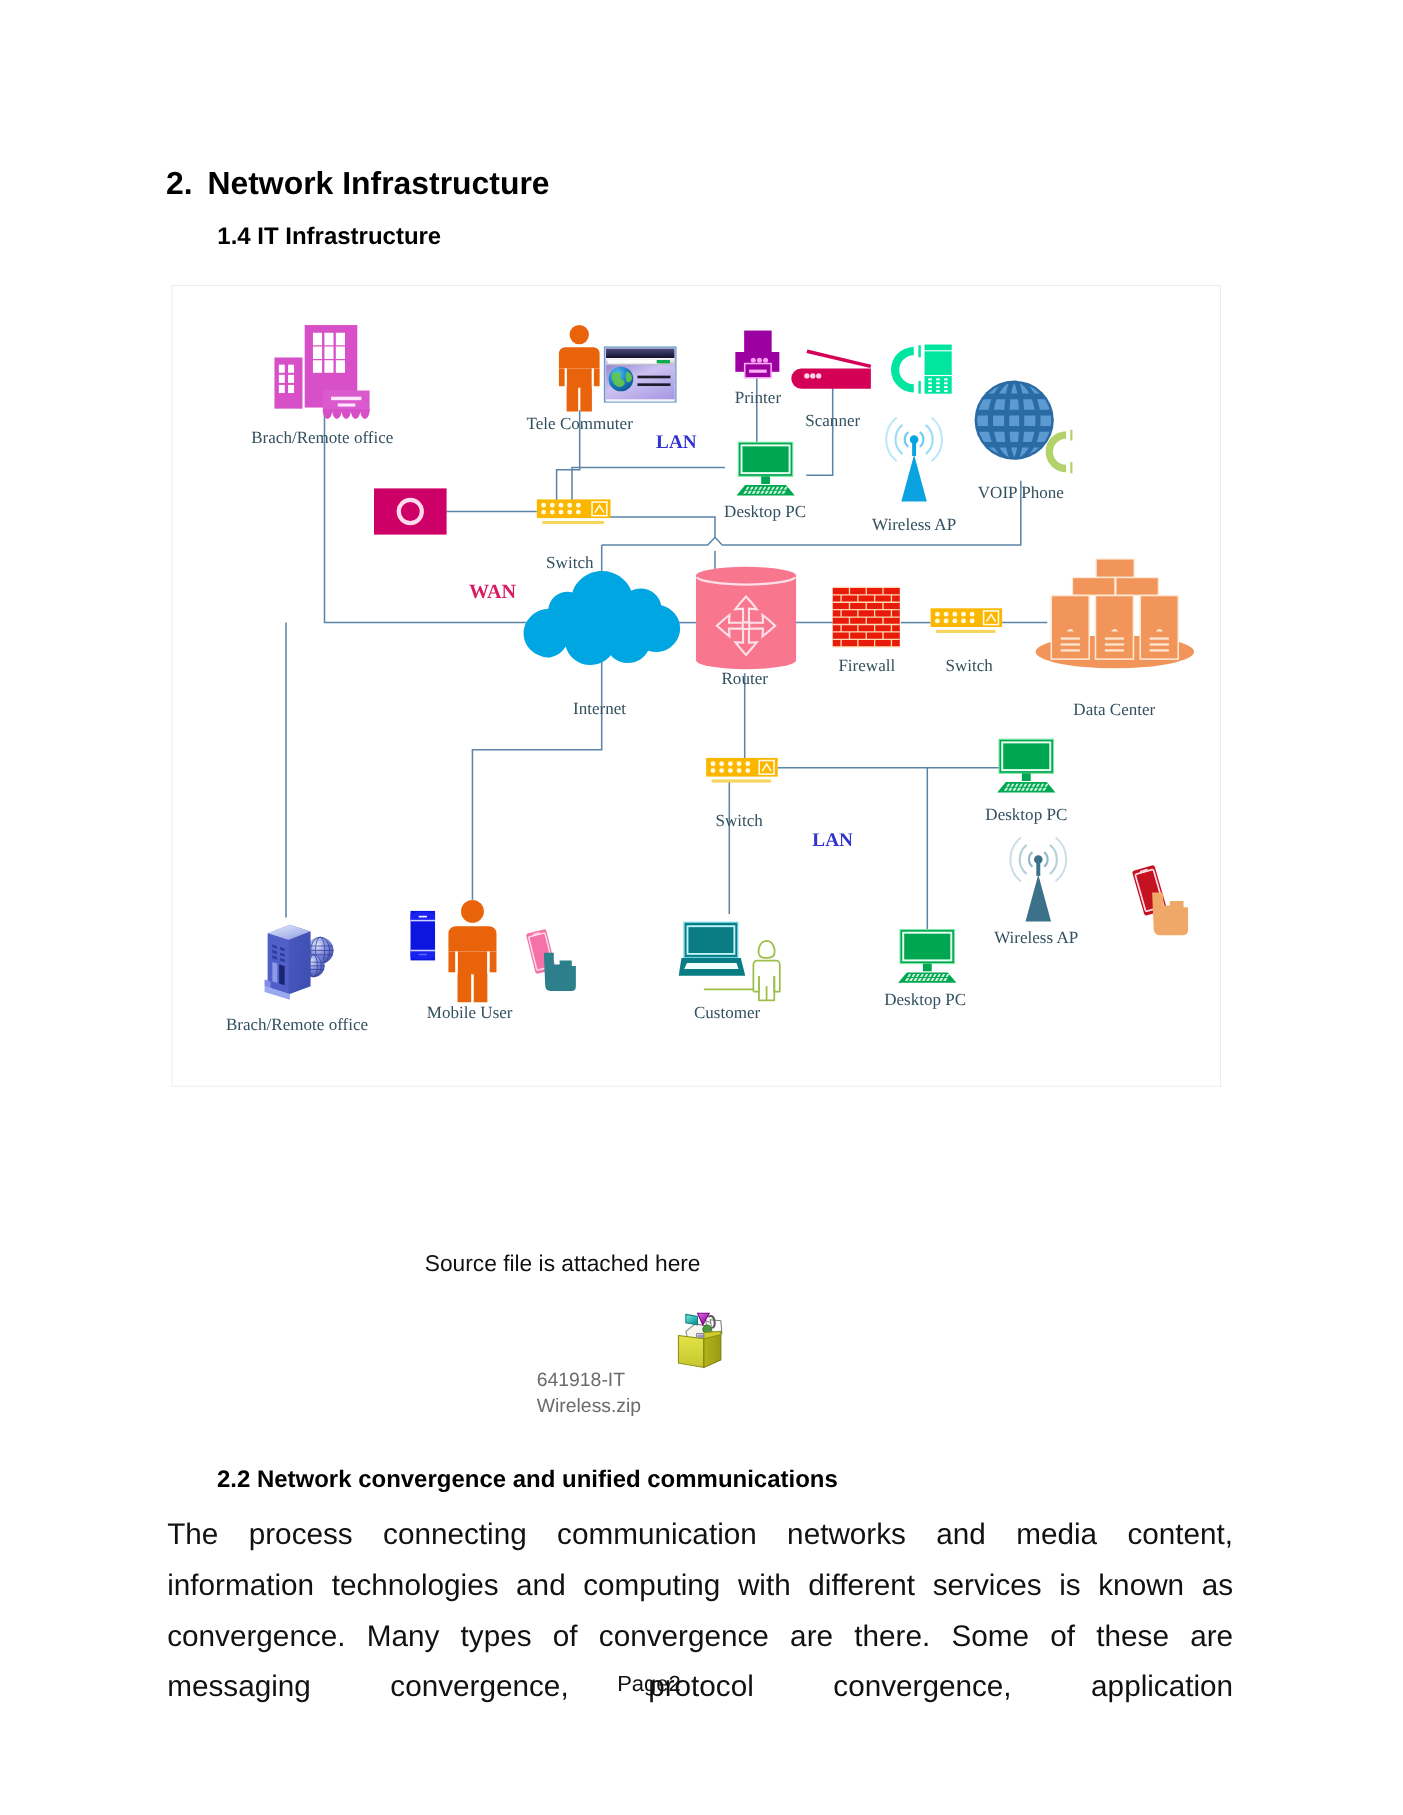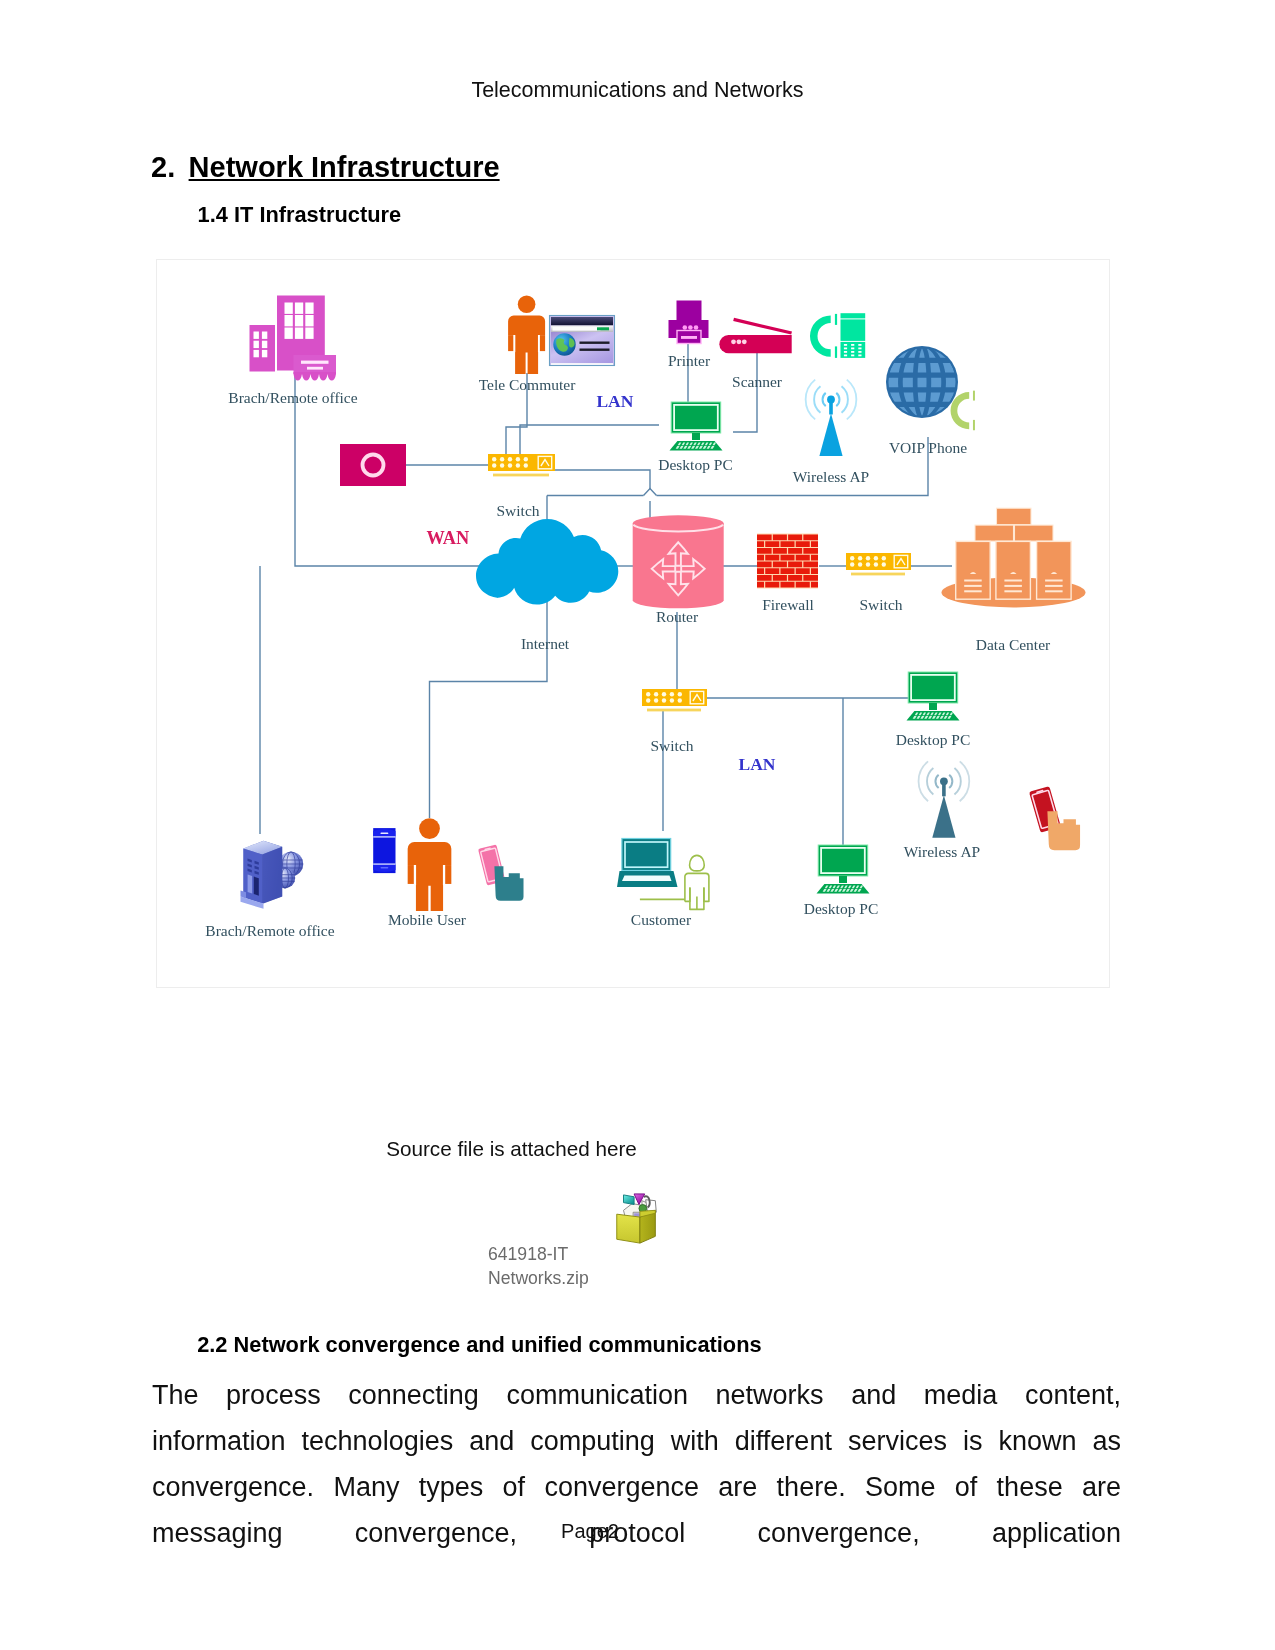--- a/index.html
+++ b/index.html
@@ -1,38 +1,37 @@
 <!DOCTYPE html>
 <html><head>
 <meta charset="utf-8">
 <style>
   html,body{margin:0;padding:0;background:#fff;}
   body{width:1275px;height:1650px;font-family:"Liberation Sans",sans-serif;color:#000;-webkit-font-smoothing:antialiased;}
   .page{position:relative;width:1275px;height:1650px;overflow:hidden;background:#fff;}
   .hdr{position:absolute;left:0;top:77px;width:1275px;text-align:center;font-size:21.5px;line-height:26px;color:#111;}
-  .h1{position:absolute;left:151px;top:149px;margin:0;font-size:29px;font-weight:bold;line-height:36px;color:#000;text-decoration:underline;}
+  .h1{position:absolute;left:151px;top:149px;margin:0;font-size:29px;font-weight:bold;line-height:36px;color:#000;}
   .h1 .num{display:inline-block;width:37.6px;}
   .h2{position:absolute;left:197.6px;top:201px;margin:0;font-size:21.8px;font-weight:bold;line-height:27px;color:#000;}
   .figwrap{position:absolute;left:157px;top:260px;width:952px;height:727px;background:#fff;
            box-shadow:0 0 0 1px #ededed;}
   .figwrap svg{display:block;}
   .srcnote{position:absolute;left:0;top:1136px;width:1023px;text-align:center;font-size:20.7px;line-height:26px;color:#111;}
   .zipicon{position:absolute;left:612px;top:1192px;width:50px;height:54px;}
   .zipname{position:absolute;left:488px;top:1242px;width:300px;font-size:17.6px;line-height:24px;color:#6b6b6b;}
   .h3{position:absolute;left:197.2px;top:1331px;margin:0;font-size:21.8px;font-weight:bold;line-height:27px;color:#000000;}
   .para{position:absolute;left:152px;top:1345px;width:969px;font-size:27px;line-height:46px;
         text-align:justify;text-align-last:justify;word-spacing:3px;color:#111;}
   .pgfoot{position:absolute;left:0;top:1519px;width:1180px;text-align:center;font-size:20px;line-height:25px;color:#111;}
 </style>
 </head>
 <body>
 
 <div class="page">
 
-  <div class="hdr">Telecommunications and Networks</div>
   <h2 class="h1"><span class="num">2.</span><span>Network Infrastructure</span></h2>
   <h3 class="h2">1.4 IT Infrastructure</h3>
   <div class="figwrap">
 <svg class="figsvg" width="952" height="727" viewBox="157 260 952 727" xmlns="http://www.w3.org/2000/svg">
 <defs>
 <linearGradient id="gBT" x1="0" y1="0" x2="0" y2="1">
             <stop offset="0" stop-color="#4b4b78"></stop>
             <stop offset="1" stop-color="#101030"></stop>
           </linearGradient>
 <linearGradient id="gBB" x1="0" y1="0" x2="0" y2="1">
@@ -569,17 +568,17 @@
 <path d="M32 5 q5 -2 6 4 q1 5 -2 7" fill="none" stroke="#5c5c5c" stroke-width="2"></path>
 <circle cx="31" cy="17" r="4" fill="#4a9b3e" stroke="#2f6b27" stroke-width="0.9"></circle>
 </g>
 <g>
 <path d="M4 23 L28 26 L28 53 L4 49 Z" fill="url(#zBoxF)" stroke="#8d8d12" stroke-width="1"></path>
 <path d="M28 26 L44 19 L44 46 L28 53 Z" fill="url(#zBoxS)" stroke="#7d7d0f" stroke-width="1"></path>
 <path d="M28 20 L44 19 L44 22 L28 26 Z" fill="#cdcd30" stroke="#8d8d12" stroke-width="0.9"></path>
 </g>
 </svg></div>
   <div class="srcnote">Source file is attached here</div>
-  <div class="zipname"><span>641918-IT</span><br><span>Networks.zip</span></div>
+  <div class="zipname"><span>641918-IT</span><br><span>Wireless.zip</span></div>
   <h3 class="h3">2.2 Network convergence and unified communications</h3>
   <p class="para">The process connecting communication networks and media content, information technologies and computing with different services is known as convergence. Many types of convergence are there. Some of these are messaging convergence, protocol convergence, application</p>
   <div class="pgfoot">Page2</div>
 </div>
 
 </body></html>

